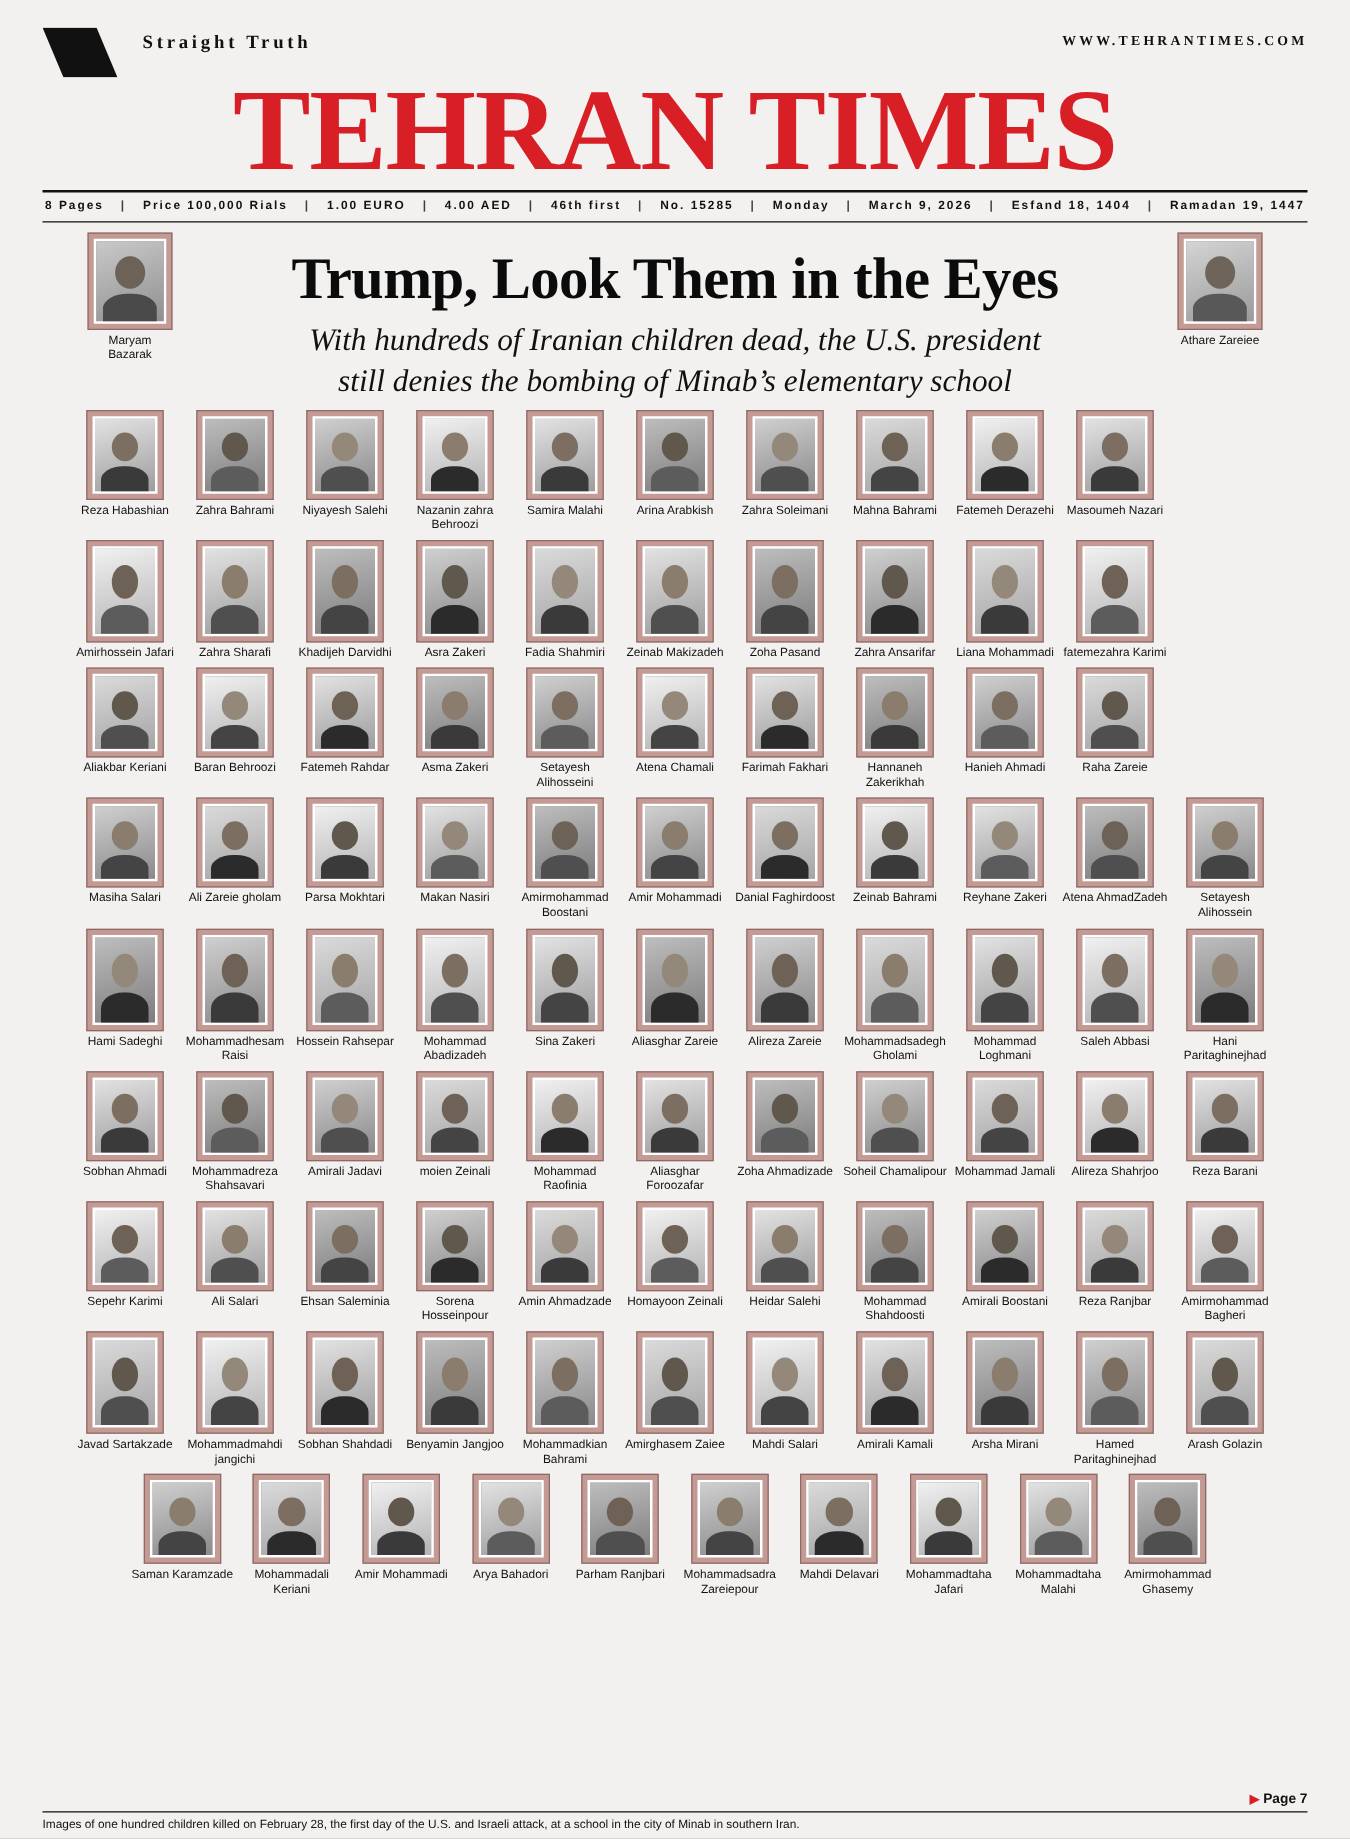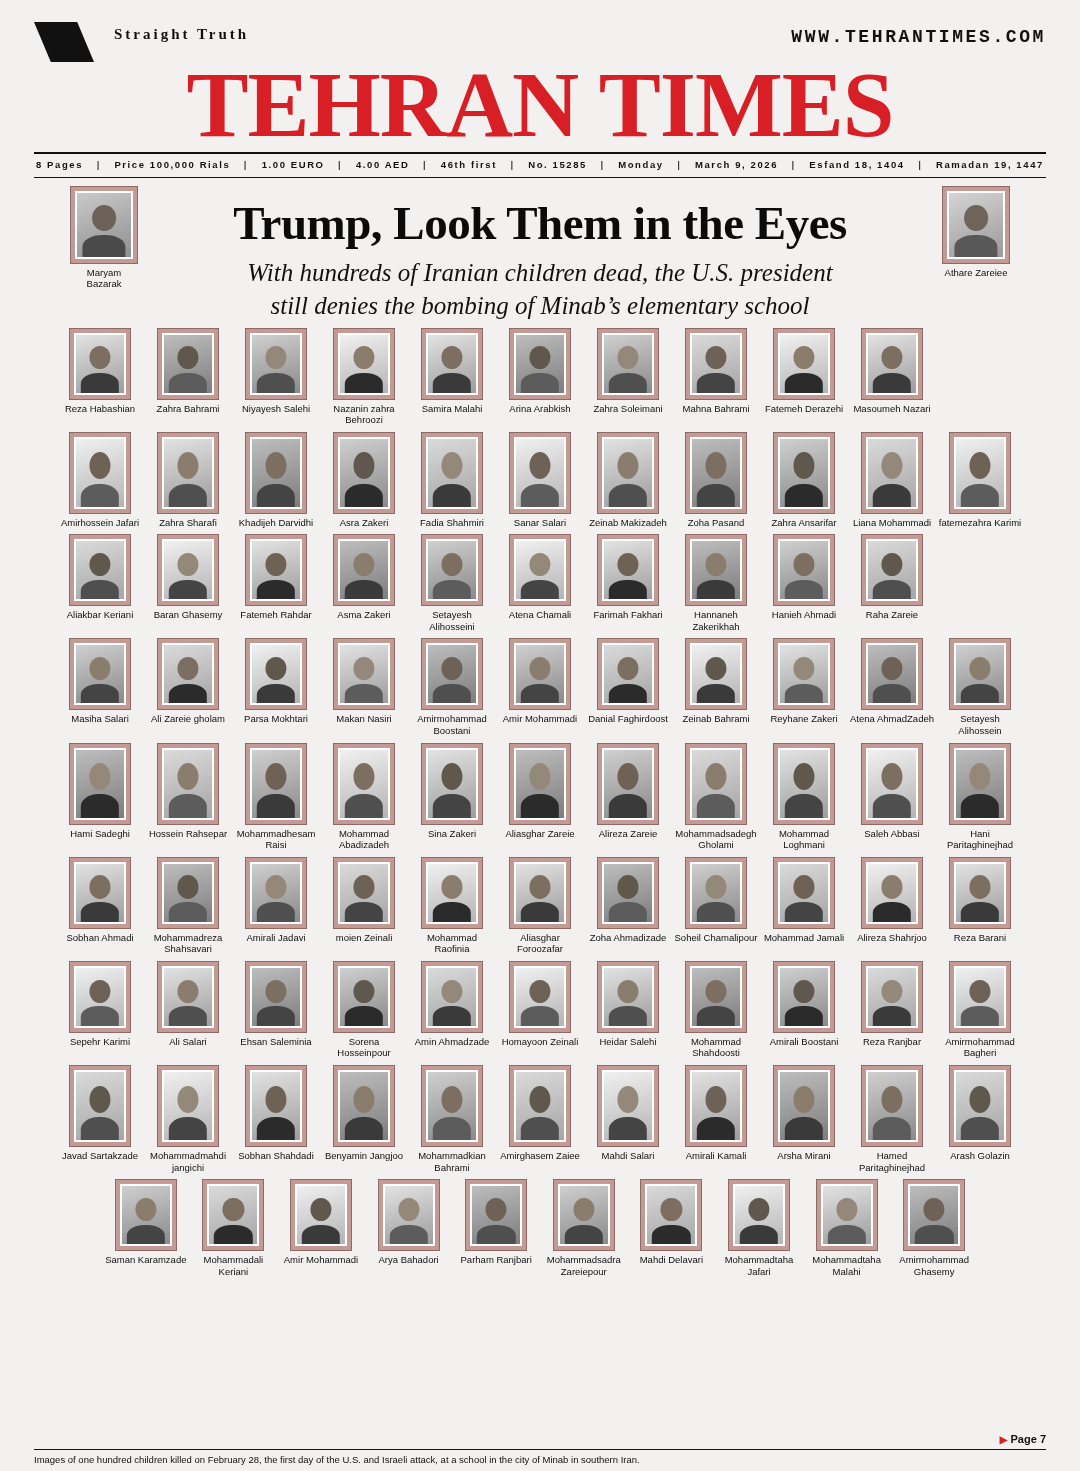--- a/index.html
+++ b/index.html
@@ -42,23 +42,23 @@
   }
   .straight-truth {
     font-family: "Liberation Serif", serif;
     font-weight: bold;
     font-size: 15px;
     letter-spacing: 3px;
     color: #111;
     margin-top: 4px;
   }
   .mast-url {
-    font-family: Liberation Mono, monospace;
+    font-family: Liberation Serif, serif;
     font-weight: bold;
-    font-size: 18px;
+    font-size: 11px;
     letter-spacing: 2.6px;
     color: #111;
     margin-top: 5px;
   }
   .mast-title {
     font-family: "Liberation Serif", serif;
     font-weight: bold;
     font-size: 93px;
     line-height: 0.92;
     letter-spacing: -1px;
@@ -449,30 +449,20 @@
               <div class="bg" style="background: linear-gradient(165deg, rgb(218, 218, 218), rgb(165, 165, 165));"></div>
               <div class="head" style="background: rgb(148, 136, 122);"></div>
               <div class="body" style="background: rgb(58, 58, 58);"></div>
             </div>
           </div>
           <div class="caption">Fadia Shahmiri</div>
         </div>
         <div class="cell tall">
           <div class="frame">
             <div class="photo">
-              <div class="bg" style="background: linear-gradient(165deg, rgb(240, 240, 240), rgb(180, 180, 180));"></div>
-              <div class="head" style="background: rgb(110, 98, 86);"></div>
-              <div class="body" style="background: rgb(92, 92, 92);"></div>
-            </div>
-          </div>
-          <div class="caption">Sanar Salari</div>
-        </div>
-        <div class="cell tall">
-          <div class="frame">
-            <div class="photo">
               <div class="bg" style="background: linear-gradient(165deg, rgb(226, 226, 226), rgb(157, 157, 157));"></div>
               <div class="head" style="background: rgb(139, 125, 110);"></div>
               <div class="body" style="background: rgb(79, 79, 79);"></div>
             </div>
           </div>
           <div class="caption">Zeinab Makizadeh</div>
         </div>
         <div class="cell tall">
           <div class="frame">
             <div class="photo">
@@ -526,21 +516,21 @@
           <div class="caption">Aliakbar Keriani</div>
         </div>
         <div class="cell">
           <div class="frame">
             <div class="photo">
               <div class="bg" style="background: linear-gradient(165deg, rgb(240, 240, 240), rgb(180, 180, 180));"></div>
               <div class="head" style="background: rgb(148, 136, 122);"></div>
               <div class="body" style="background: rgb(68, 68, 68);"></div>
             </div>
           </div>
-          <div class="caption">Baran Ghasemy</div>
+          <div class="caption">Baran Behroozi</div>
         </div>
         <div class="cell">
           <div class="frame">
             <div class="photo">
               <div class="bg" style="background: linear-gradient(165deg, rgb(226, 226, 226), rgb(157, 157, 157));"></div>
               <div class="head" style="background: rgb(110, 98, 86);"></div>
               <div class="body" style="background: rgb(43, 43, 43);"></div>
             </div>
           </div>
           <div class="caption">Fatemeh Rahdar</div>
@@ -735,36 +725,36 @@
               <div class="bg" style="background: linear-gradient(165deg, rgb(189, 189, 189), rgb(125, 125, 125));"></div>
               <div class="head" style="background: rgb(148, 136, 122);"></div>
               <div class="body" style="background: rgb(43, 43, 43);"></div>
             </div>
           </div>
           <div class="caption">Hami Sadeghi</div>
         </div>
         <div class="cell tall">
           <div class="frame">
             <div class="photo">
+              <div class="bg" style="background: linear-gradient(165deg, rgb(207, 207, 207), rgb(138, 138, 138));"></div>
+              <div class="head" style="background: rgb(110, 98, 86);"></div>
+              <div class="body" style="background: rgb(58, 58, 58);"></div>
+            </div>
+          </div>
+          <div class="caption">Mohammadhesam Raisi</div>
+        </div>
+        <div class="cell tall">
+          <div class="frame">
+            <div class="photo">
               <div class="bg" style="background: linear-gradient(165deg, rgb(218, 218, 218), rgb(165, 165, 165));"></div>
               <div class="head" style="background: rgb(139, 125, 110);"></div>
               <div class="body" style="background: rgb(92, 92, 92);"></div>
             </div>
           </div>
           <div class="caption">Hossein Rahsepar</div>
-        </div>
-        <div class="cell tall">
-          <div class="frame">
-            <div class="photo">
-              <div class="bg" style="background: linear-gradient(165deg, rgb(207, 207, 207), rgb(138, 138, 138));"></div>
-              <div class="head" style="background: rgb(110, 98, 86);"></div>
-              <div class="body" style="background: rgb(58, 58, 58);"></div>
-            </div>
-          </div>
-          <div class="caption">Mohammadhesam Raisi</div>
         </div>
         <div class="cell tall">
           <div class="frame">
             <div class="photo">
               <div class="bg" style="background: linear-gradient(165deg, rgb(240, 240, 240), rgb(180, 180, 180));"></div>
               <div class="head" style="background: rgb(124, 111, 98);"></div>
               <div class="body" style="background: rgb(79, 79, 79);"></div>
             </div>
           </div>
           <div class="caption">Mohammad Abadizadeh</div>

